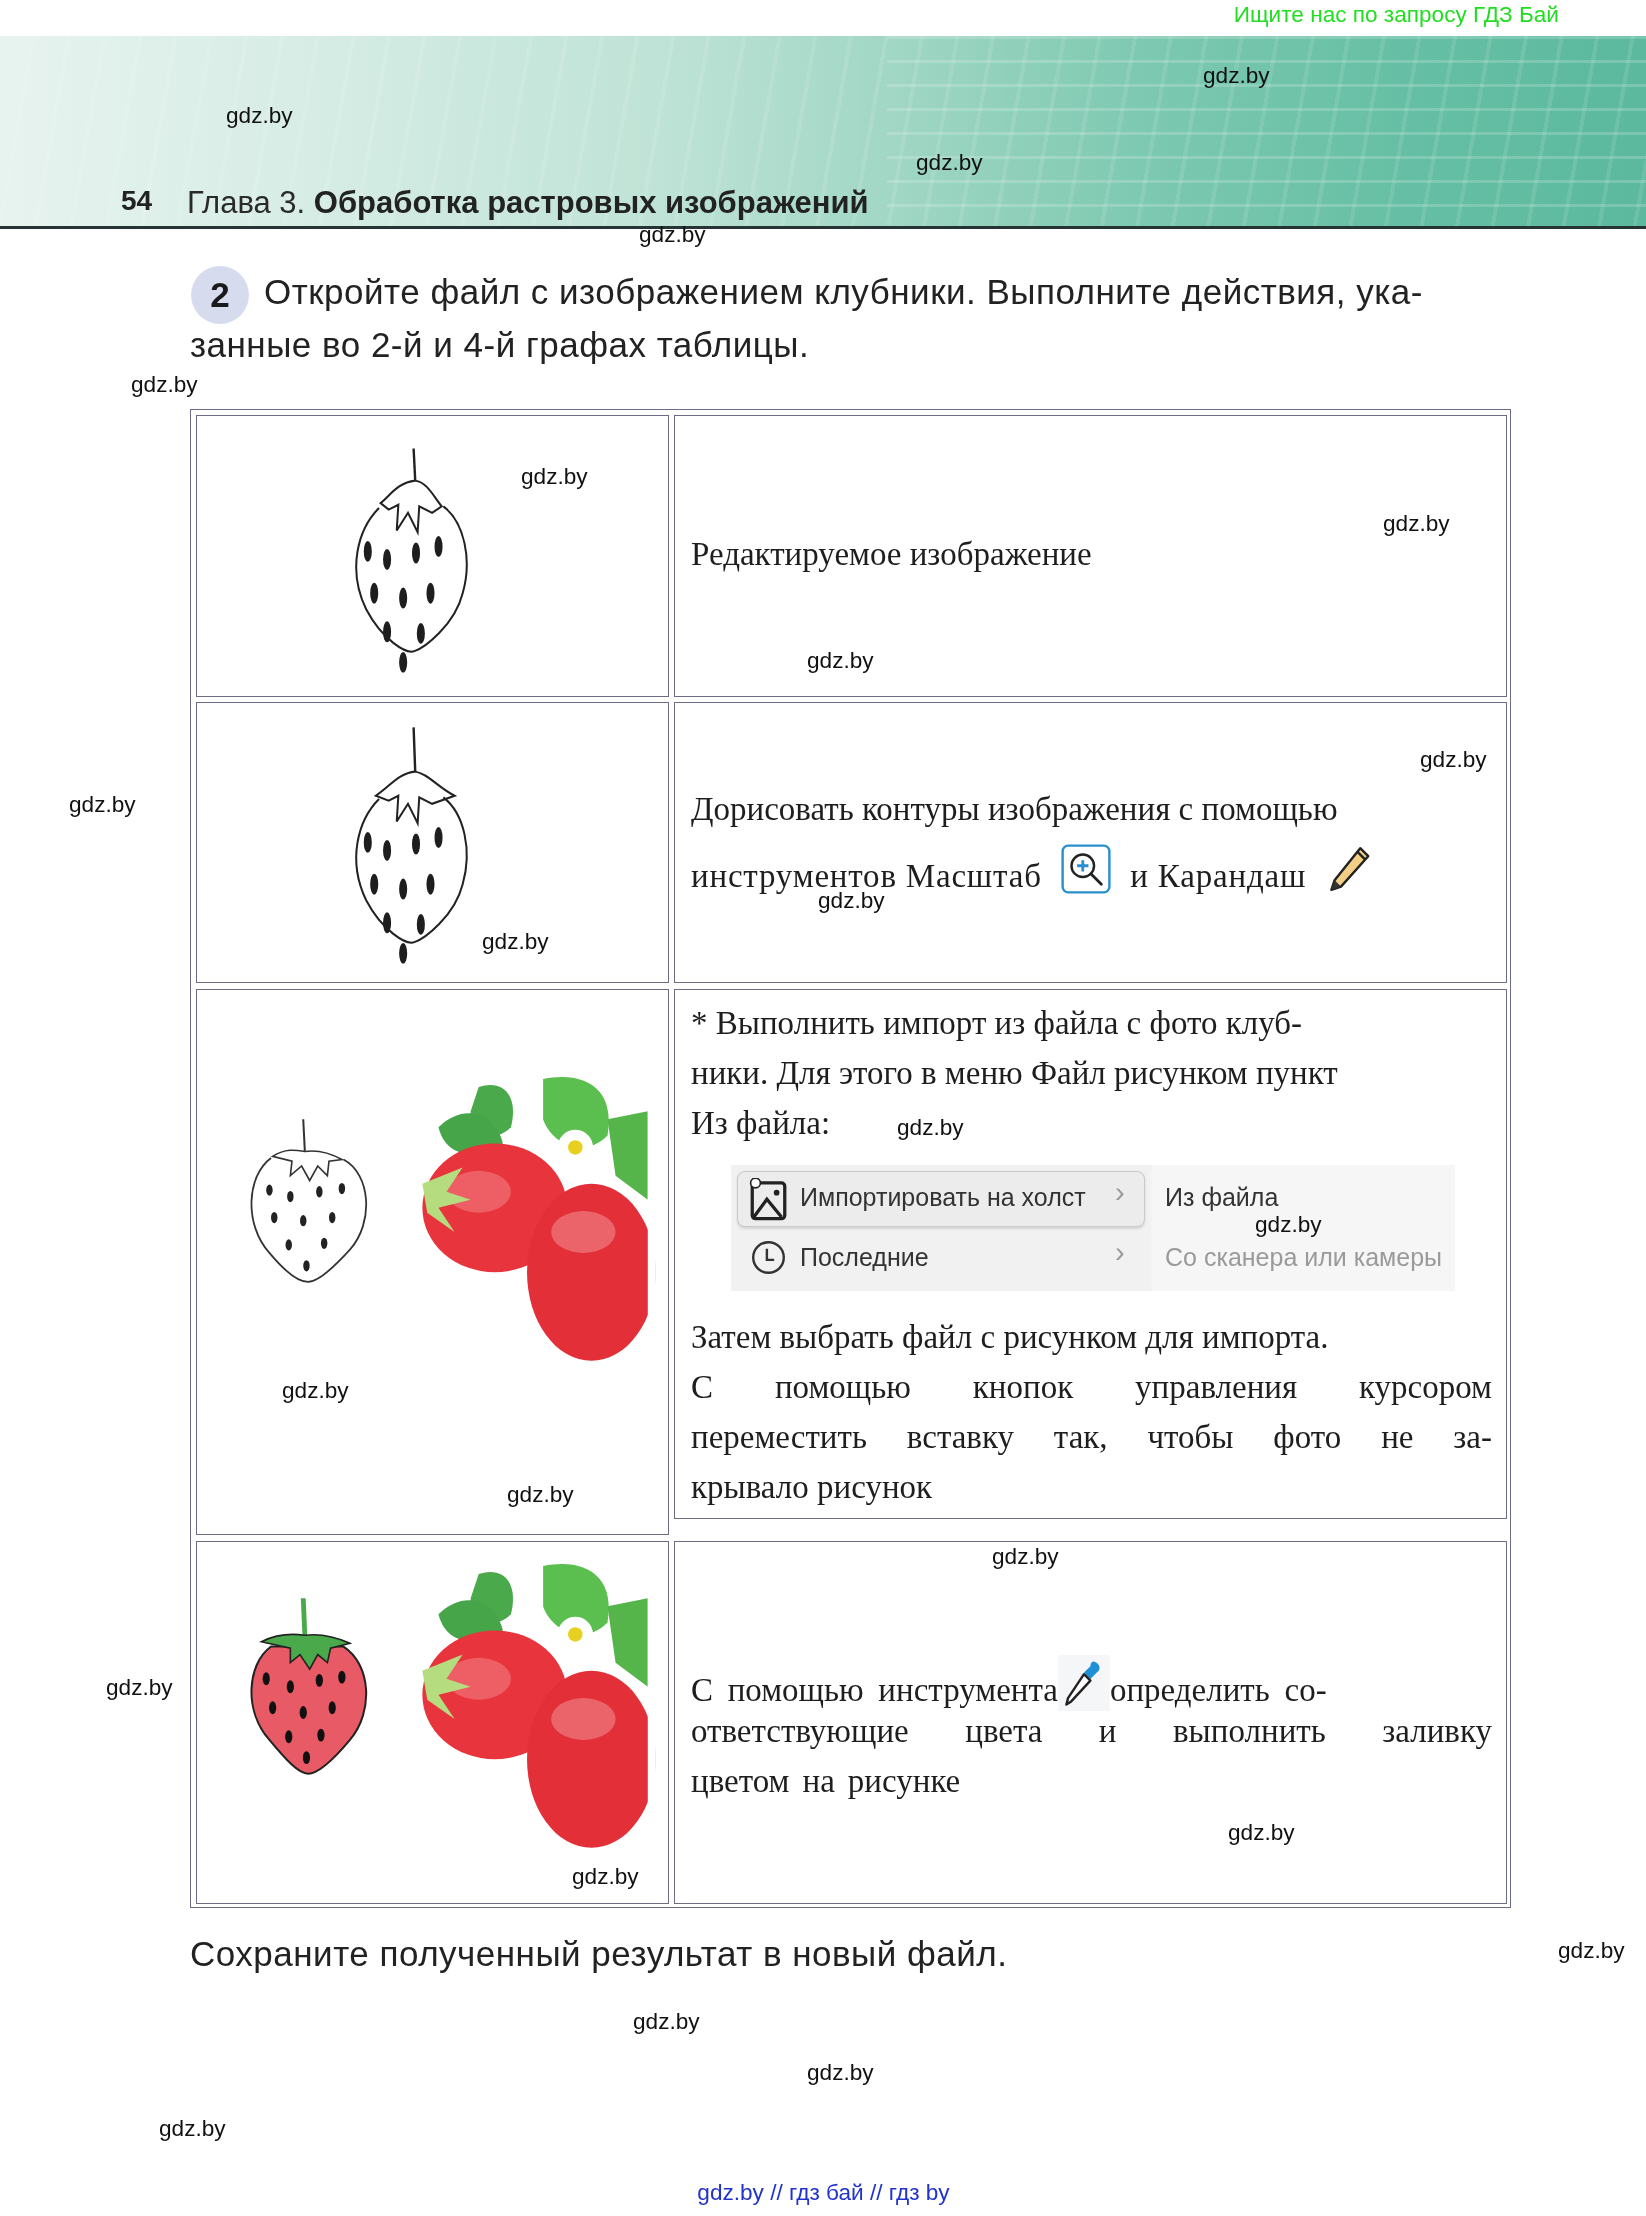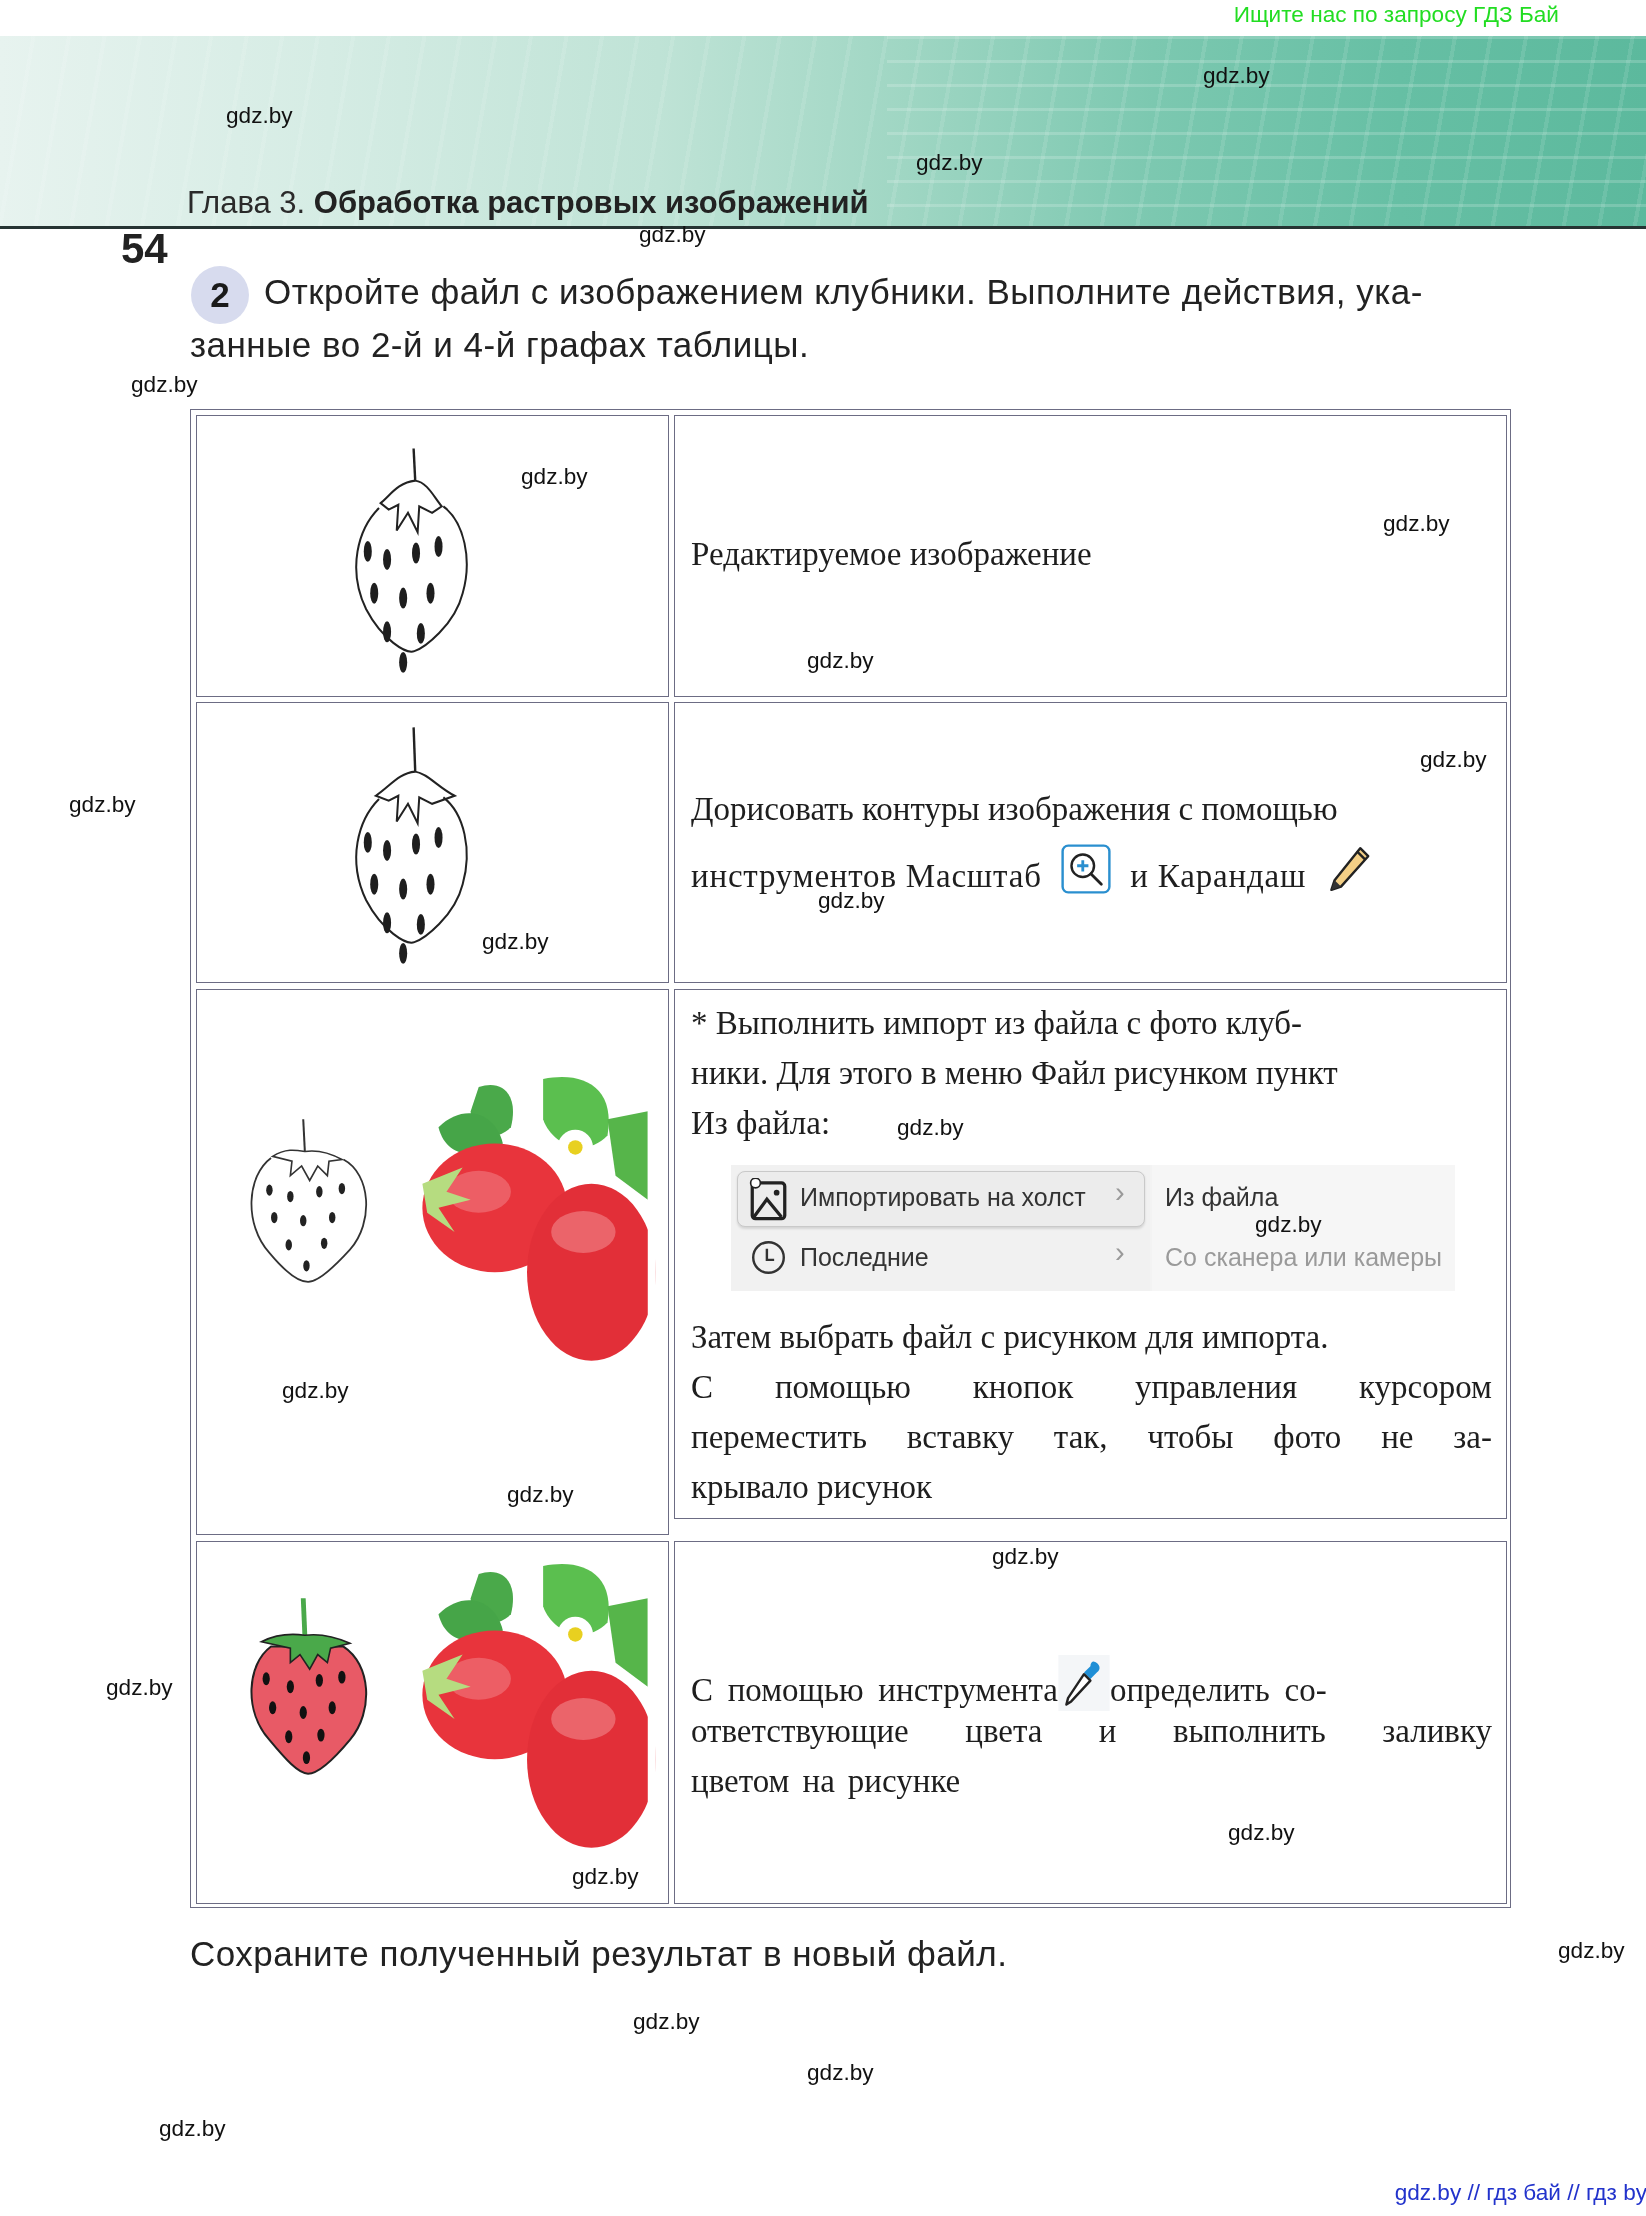--- a/index.html
+++ b/index.html
@@ -7,41 +7,41 @@
          font-family:"Liberation Sans", sans-serif; color:#1a1a1a; }
   .abs { position:absolute; }
   .search-banner { left:0; width:1559px; top:1.6px; text-align:right; font-size:22.6px; color:#22dd22; }
   .header-band { left:0; top:36px; width:1647px; height:192px;
      background:
        repeating-linear-gradient(100deg, rgba(255,255,255,0) 0 31px, rgba(255,255,255,0.10) 31px 35px),
        linear-gradient(90deg, #e7f3ef 0%, #d5ece4 20%, #bfe3d6 40%, #9fd6c3 55%, #7cc8b0 70%, #66bfa4 85%, #5cb99d 100%); }
   .header-circuit { left:887px; top:36px; width:760px; height:192px;
      background: repeating-linear-gradient(0deg, rgba(255,255,255,0) 0 21px, rgba(255,255,255,0.18) 21px 24px); }
   .header-rule { left:0; top:226px; width:1647px; height:3.2px; background:#263433; }
-  .page-num { left:121px; top:185px; font-size:42px; font-weight:bold; color:#222;margin-top:40px; }
+  .page-num { left:121px; top:185px; font-size:28px; font-weight:bold; color:#222; }
   .chapter { left:187px; top:185px; font-size:31px; color:#2a2a2a; }
   .chapter b { font-weight:bold; color:#222; }
   .wm { font-size:22.6px; color:#111; font-family:"Liberation Sans", sans-serif; }
   .task-badge { left:191px; top:266px; width:58px; height:58px; border-radius:50%; background:#d7dbee;
      display:flex; align-items:center; justify-content:center; font-size:35px; font-weight:bold; color:#1a1a1a; }
   .task-line { font-size:35px; color:#222; white-space:nowrap; letter-spacing:0.5px; }
   .tbl-outer { left:190px; top:409px; width:1321px; height:1499px; border:1.6px solid #6c6c84; box-sizing:border-box; }
   .cell { border:1.6px solid #6c6c84; box-sizing:border-box; background:#fff; }
   .serif { font-family:"Liberation Serif", serif; font-size:33px; color:#1e1e1e; line-height:50px; }
   .justify { text-align:justify; text-align-last:left; }
   .menu-left { left:0; top:0; width:419px; height:126px; background:#f1f1f1; }
   .menu-hl { left:6.4px; top:6.4px; width:408px; height:56px; border:1.6px solid #c9c9c9; border-radius:8px; background:#ececec; box-sizing:border-box;
      box-shadow:0 1.6px 2.4px rgba(0,0,0,0.12); }
   .menu-right { left:421px; top:0; width:303px; height:126px; background:#f6f6f6; }
   .menu-txt { font-size:25px; color:#333; white-space:nowrap; }
   .menu-txt.muted { color:#9a9a9a; }
   .chev { font-size:29px; color:#9a9a9a; }
   .icon-box { display:inline-block; vertical-align:middle; }
   .closing { left:190px; top:1934px; font-size:35px; color:#222; letter-spacing:0.5px; }
-  .footer-links { left:0; width:1647px; top:2180px; text-align:right; font-size:22.6px; color:#2233cc; }
+  .footer-links { left:0; width:1647px; top:2180px; text-align:center; font-size:22.6px; color:#2233cc; }
 </style>
 </head>
 <body>
 
 <div class="abs search-banner">Ищите нас по запросу ГДЗ Бай</div>
 
 <div class="abs header-band"></div>
 <div class="abs header-circuit"></div>
 <div class="abs header-rule"></div>
 <div class="abs page-num">54</div>

